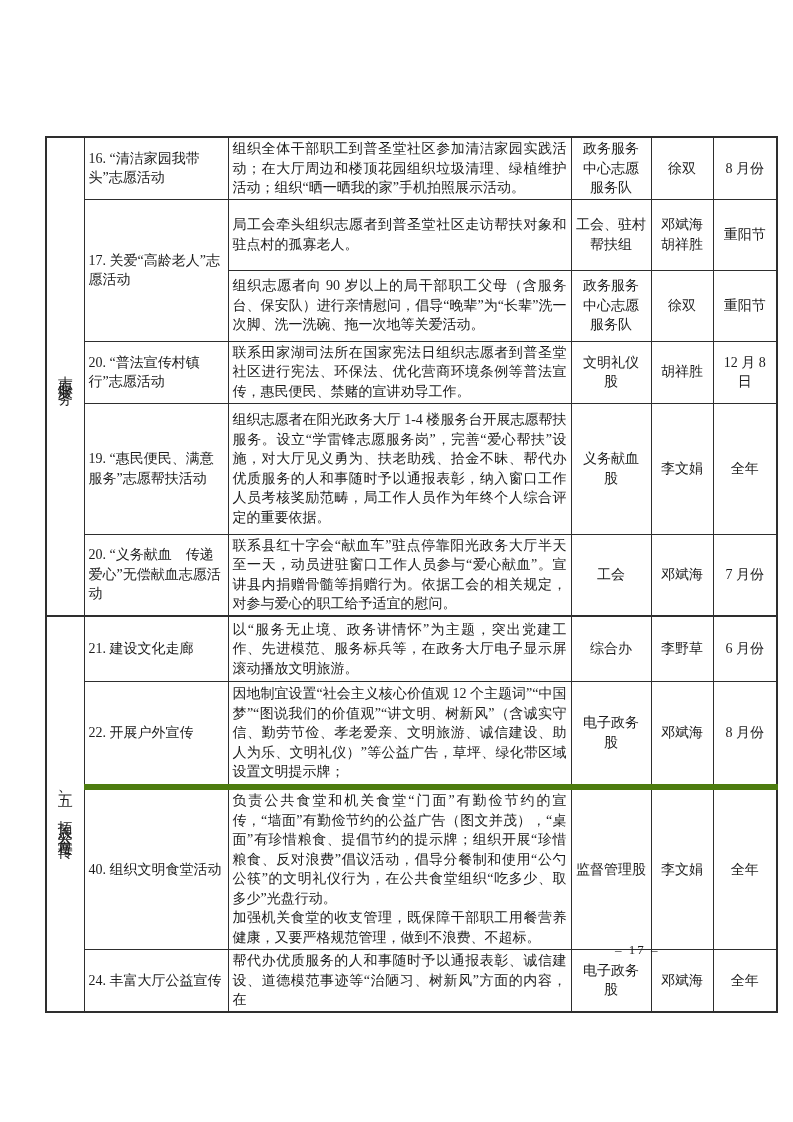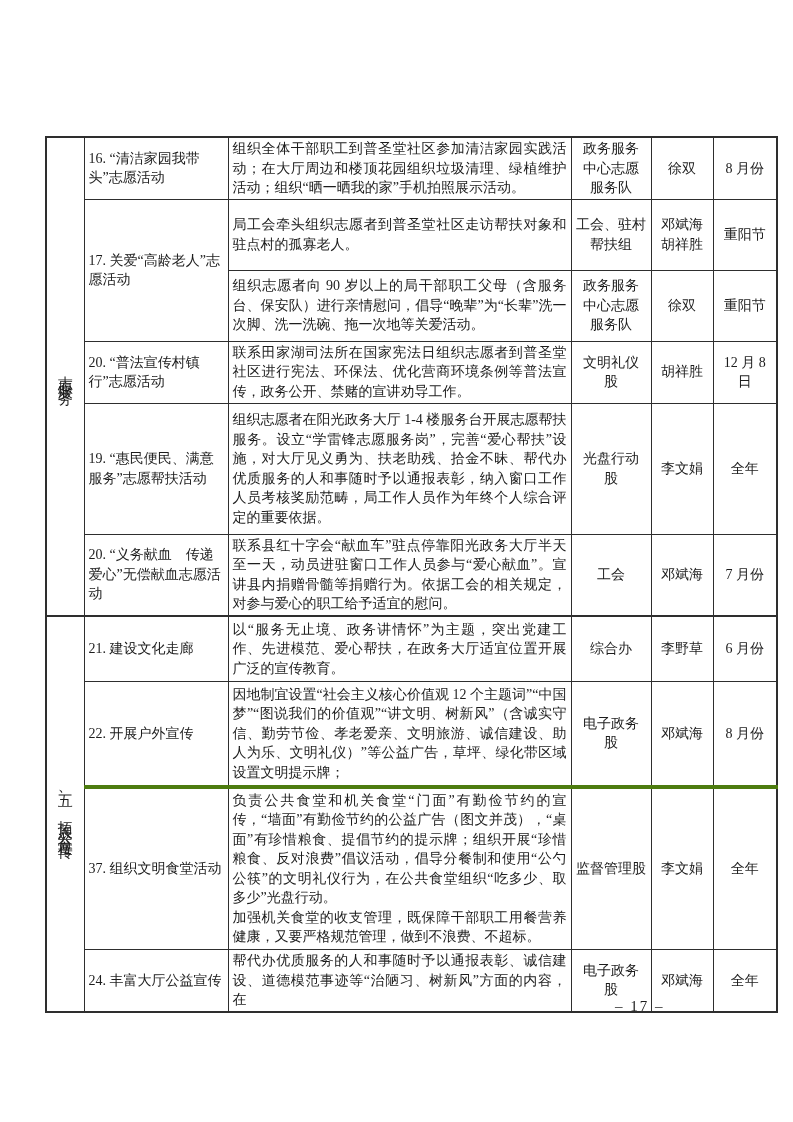--- a/index.html
+++ b/index.html
@@ -21,24 +21,24 @@
   td.cat{vertical-align:top;text-align:center;padding-top:9px;}
   td.cat-mid{vertical-align:middle;text-align:center;}
   .vtext{
     display:inline-block;writing-mode:vertical-rl;
     font-size:15px;letter-spacing:5px;line-height:18px;
   }
   td.name{padding:2px 5px;text-align:left;}
   td.desc{padding:2px 7px;text-align:justify;white-space:pre-line;}
   td.c{text-align:center;white-space:pre-line;padding:1px 3px;}
   tr.sec-start td{border-top:2px solid #2e2e2e;}
-  tr.thick-top td{border-top:4px solid #4d7c0f;}
+  tr.thick-top td{border-top:6px solid #4d7c0f;}
   .page-number{
-    position:absolute;left:615px;top:998px;
-    font-size:15px;letter-spacing:2px;color:#1c1c1c;
+    position:absolute;left:615px;top:942px;
+    font-size:13px;letter-spacing:2px;color:#1c1c1c;
   }
 </style>
 </head>
 <body>
 
 <div class="page">
 
   <table class="plan">
     <colgroup>
       <col style="width:38px">
@@ -77,66 +77,66 @@
         <td class="desc">组织志愿者向 90 岁以上的局干部职工父母（含服务台、保安队）进行亲情慰问，倡导“晚辈”为“长辈”洗一次脚、洗一洗碗、拖一次地等关爱活动。</td>
         <td class="c">政务服务
 中心志愿
 服务队</td>
         <td class="c">徐双</td>
         <td class="c">重阳节</td>
       </tr>
 
       <tr style="height:62px">
         <td class="name">20. “普法宣传村镇行”志愿活动</td>
-        <td class="desc">联系田家湖司法所在国家宪法日组织志愿者到普圣堂社区进行宪法、环保法、优化营商环境条例等普法宣传，政务公开、禁赌的宣讲劝导工作。</td>
+        <td class="desc">联系田家湖司法所在国家宪法日组织志愿者到普圣堂社区进行宪法、环保法、优化营商环境条例等普法宣传，惠民便民、禁赌的宣讲劝导工作。</td>
         <td class="c">文明礼仪
 股</td>
         <td class="c">胡祥胜</td>
         <td class="c">12 月 8 日</td>
       </tr>
 
       <tr style="height:131px">
         <td class="name">19. “惠民便民、满意服务”志愿帮扶活动</td>
         <td class="desc">组织志愿者在阳光政务大厅 1-4 楼服务台开展志愿帮扶服务。设立“学雷锋志愿服务岗”，完善“爱心帮扶”设施，对大厅见义勇为、扶老助残、拾金不昧、帮代办优质服务的人和事随时予以通报表彰，纳入窗口工作人员考核奖励范畴，局工作人员作为年终个人综合评定的重要依据。</td>
-        <td class="c">光盘行动
+        <td class="c">义务献血
 股</td>
         <td class="c">李文娟</td>
         <td class="c">全年</td>
       </tr>
 
       <tr style="height:77px">
         <td class="name">20. “义务献血　传递爱心”无偿献血志愿活动</td>
         <td class="desc">联系县红十字会“献血车”驻点停靠阳光政务大厅半天至一天，动员进驻窗口工作人员参与“爱心献血”。宣讲县内捐赠骨髓等捐赠行为。依据工会的相关规定，对参与爱心的职工给予适宜的慰问。</td>
         <td class="c">工会</td>
         <td class="c">邓斌海</td>
         <td class="c">7 月份</td>
       </tr>
 
       <tr style="height:66px" class="sec-start">
         <td class="cat-mid" rowspan="4">
           <span class="vtext">五、拓展公益宣传</span>
         </td>
         <td class="name">21. 建设文化走廊</td>
-        <td class="desc">以“服务无止境、政务讲情怀”为主题，突出党建工作、先进模范、爱心帮扶，在政务大厅适宜位置开展广泛的宣传教育。</td>
+        <td class="desc">以“服务无止境、政务讲情怀”为主题，突出党建工作、先进模范、服务标兵等，在政务大厅电子显示屏滚动播放文明旅游。</td>
         <td class="c">综合办</td>
         <td class="c">李野草</td>
         <td class="c">6 月份</td>
       </tr>
 
       <tr style="height:105px">
         <td class="name">22. 开展户外宣传</td>
         <td class="desc">因地制宜设置“社会主义核心价值观 12 个主题词”“中国梦”“图说我们的价值观”“讲文明、树新风”（含诚实守信、勤劳节俭、孝老爱亲、文明旅游、诚信建设、助人为乐、文明礼仪）”等公益广告，草坪、绿化带区域设置文明提示牌；</td>
         <td class="c">电子政务
 股</td>
         <td class="c">邓斌海</td>
         <td class="c">8 月份</td>
       </tr>
 
       <tr style="height:163px" class="thick-top">
-        <td class="name">37. 组织文明食堂活动</td>
+        <td class="name">40. 组织文明食堂活动</td>
         <td class="desc">负责公共食堂和机关食堂“门面”有勤俭节约的宣传，“墙面”有勤俭节约的公益广告（图文并茂），“桌面”有珍惜粮食、提倡节约的提示牌；组织开展“珍惜粮食、反对浪费”倡议活动，倡导分餐制和使用“公勺公筷”的文明礼仪行为，在公共食堂组织“吃多少、取多少”光盘行动。
 加强机关食堂的收支管理，既保障干部职工用餐营养健康，又要严格规范管理，做到不浪费、不超标。</td>
         <td class="c">监督管理股</td>
         <td class="c">李文娟</td>
         <td class="c">全年</td>
       </tr>
 
       <tr style="height:42px">
         <td class="name">24. 丰富大厅公益宣传</td>
         <td class="desc">帮代办优质服务的人和事随时予以通报表彰、诚信建设、道德模范事迹等“治陋习、树新风”方面的内容，在</td>

